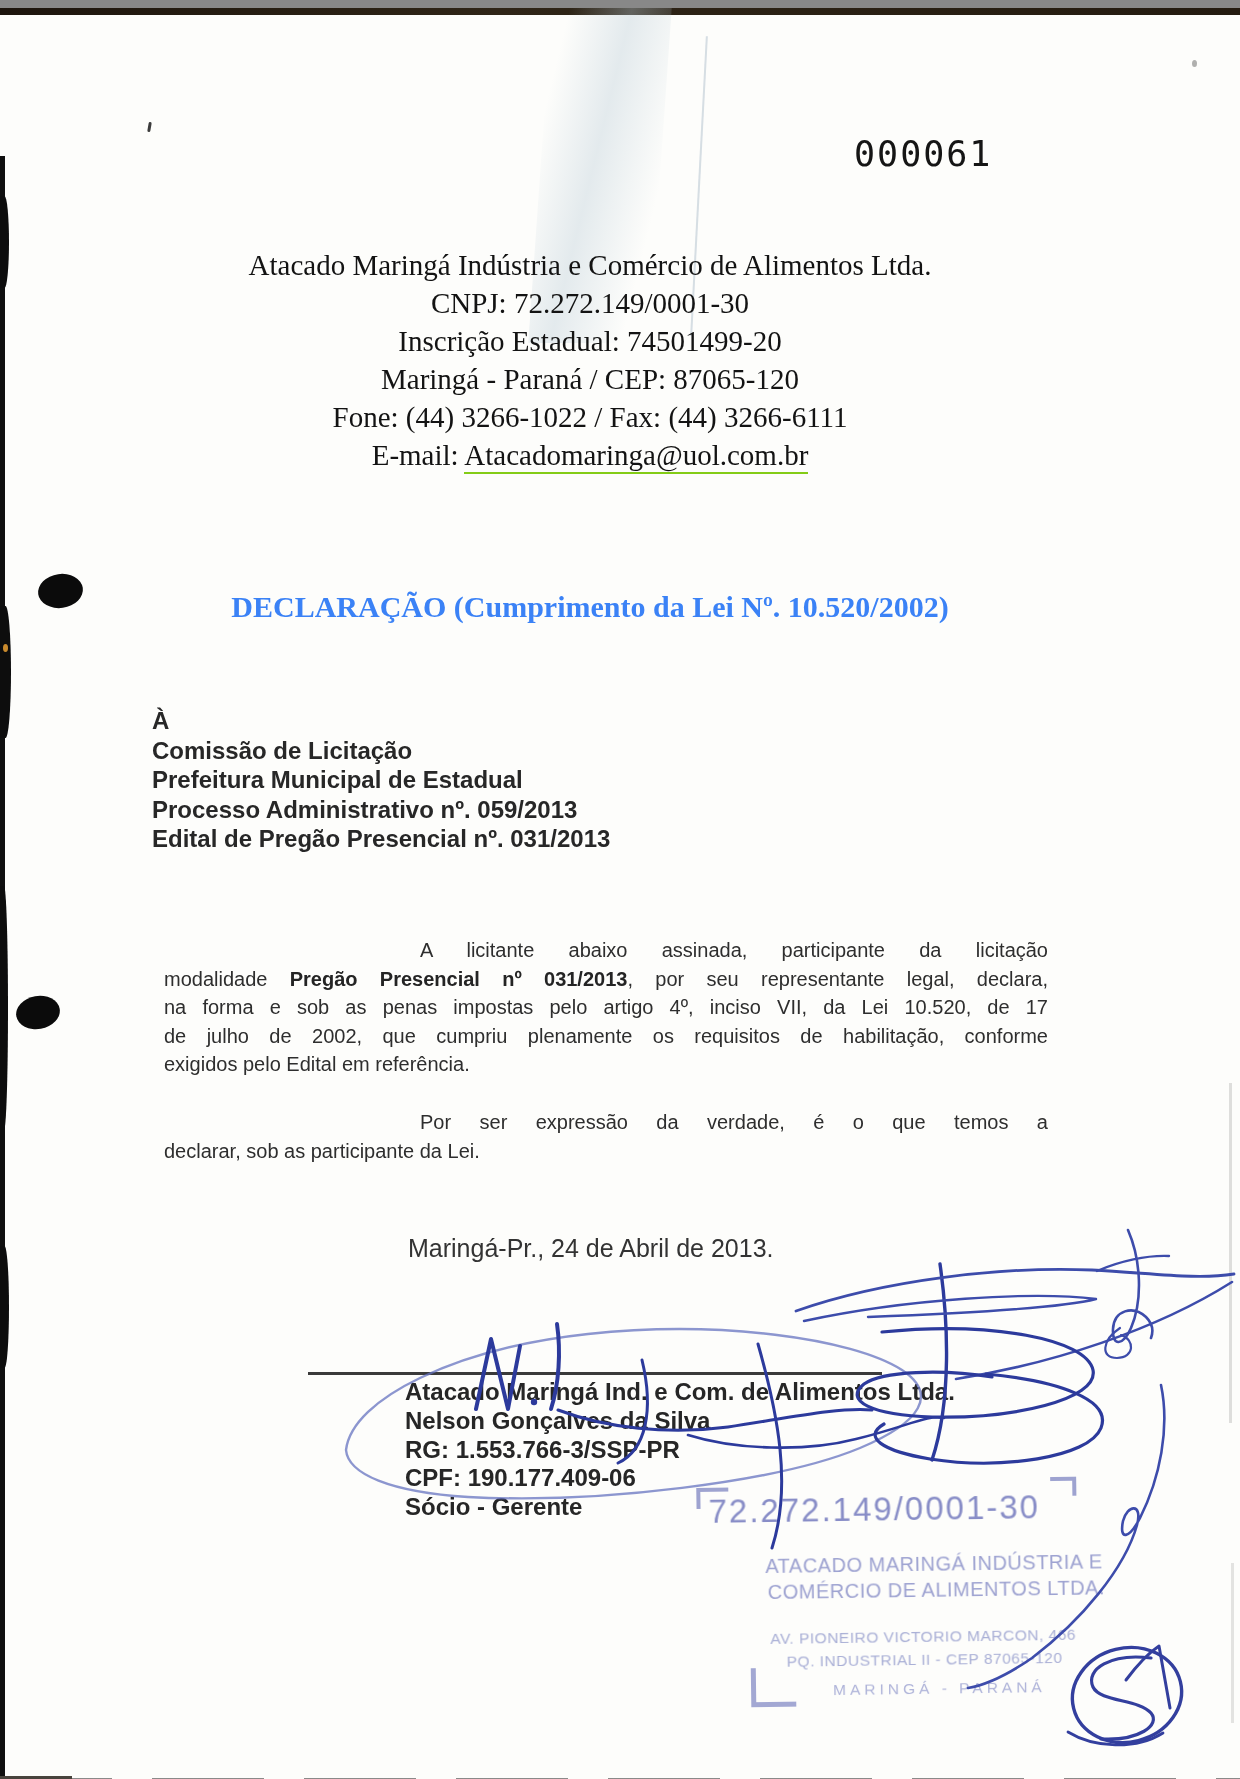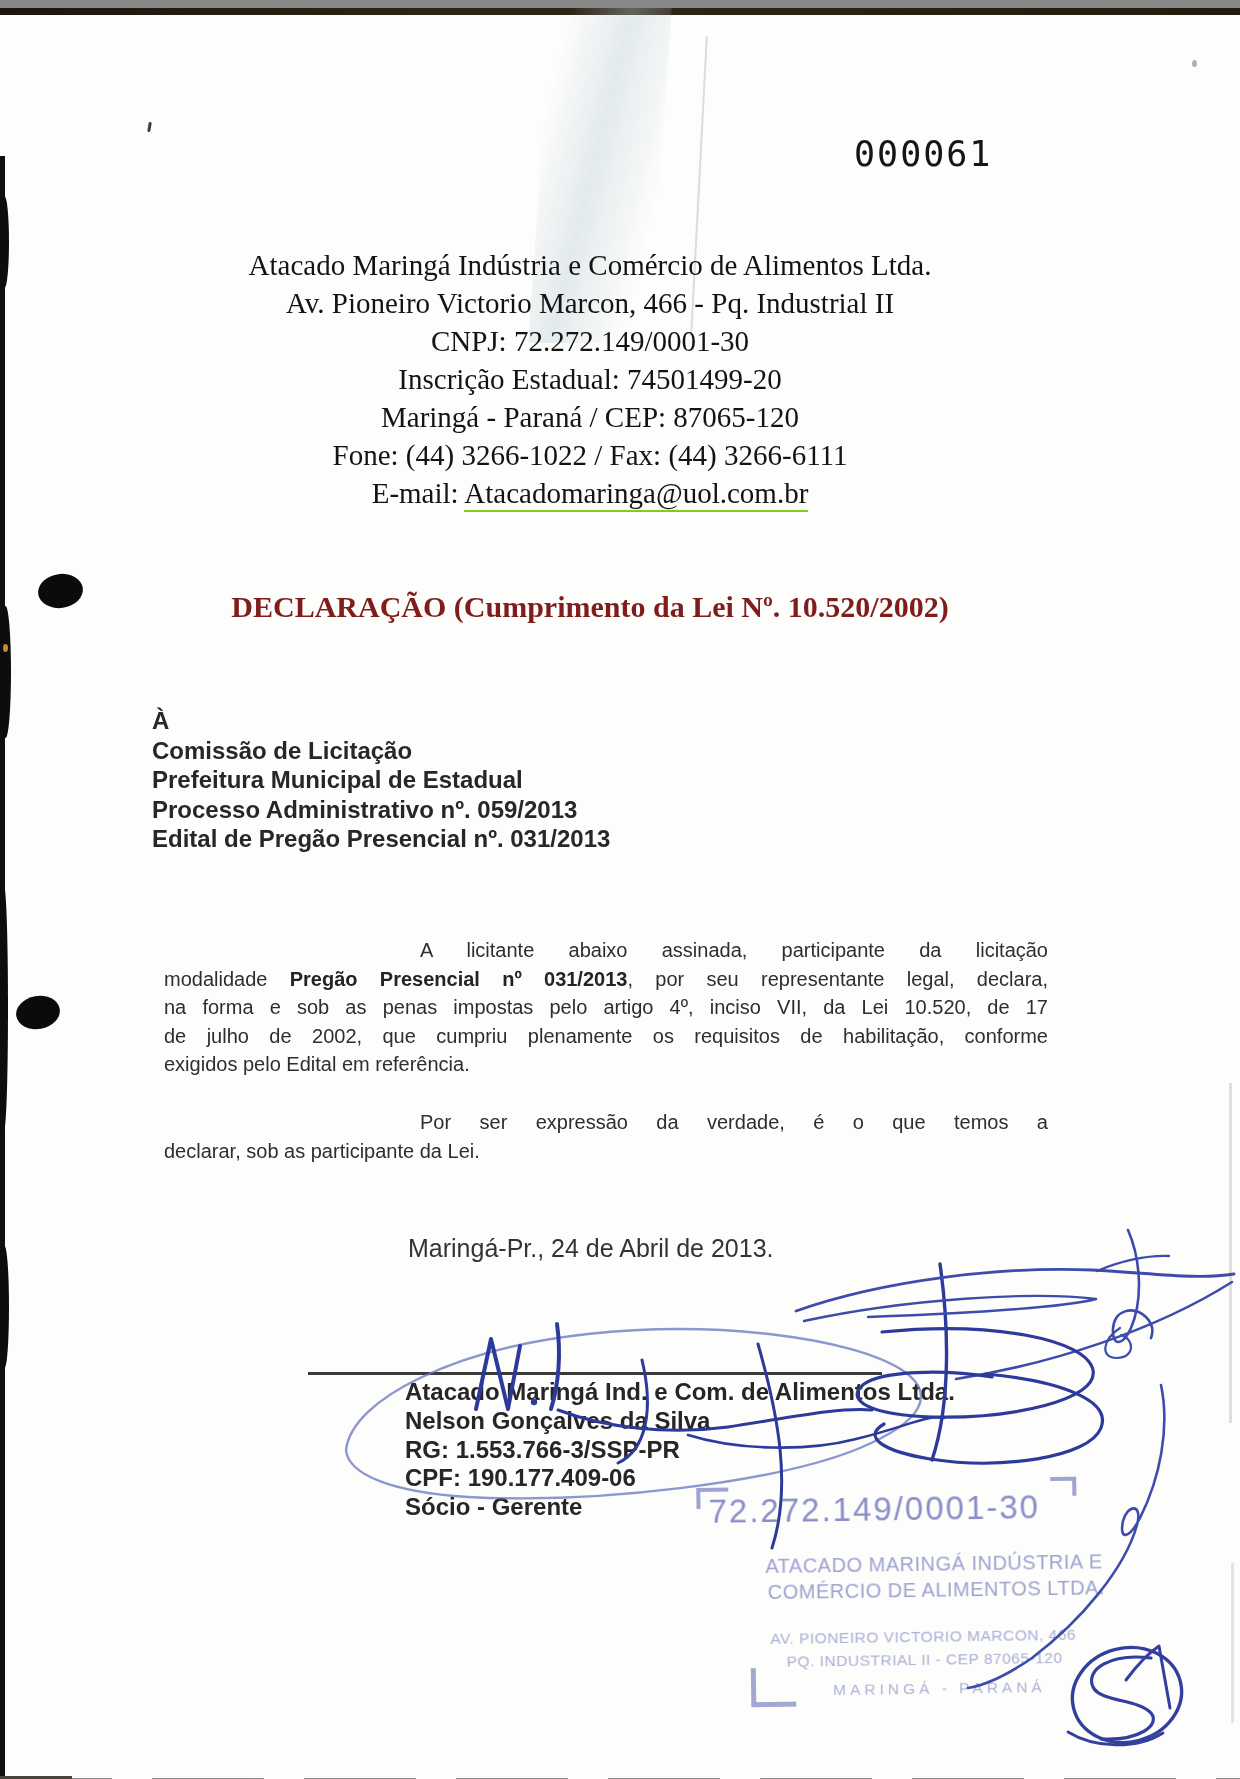--- a/index.html
+++ b/index.html
@@ -39,21 +39,21 @@
   .blob-b{left:16px;top:988px;width:44px;height:33px;transform:rotate(-10deg);}
   
   .pagenum{position:absolute;left:854px;top:126px;
     font-family:"DejaVu Sans Mono", monospace;font-size:35px;letter-spacing:2px;color:#151515;}
   
   .letterhead{position:absolute;left:135px;top:238px;width:910px;text-align:center;
     font-family:"Liberation Serif", serif;font-size:29px;line-height:38px;color:#131313;}
   .email-underline{border-bottom:2px solid #84cc16;padding-bottom:1px;}
   
   .doc-title{position:absolute;left:135px;top:582px;width:910px;text-align:center;
-    font-family:"Liberation Serif", serif;font-weight:bold;font-size:30px;color:#7f1d1d;}
+    font-family:"Liberation Serif", serif;font-weight:bold;font-size:30px;color:#3b82f6;}
   
   .addressee{position:absolute;left:152px;top:698px;width:700px;
     font-weight:bold;font-size:24px;line-height:29.5px;color:#272727;}
   
   .para{position:absolute;left:164px;width:884px;font-size:20px;line-height:28.6px;color:#2e2e2e;}
   .p1{top:928px;}
   .p2{top:1100px;}
   .jline{text-align:justify;text-align-last:justify;}
   .lline{text-align:left;}
   .indent{padding-left:256px;}
@@ -99,21 +99,20 @@
   <div class="right-shadow-1"></div>
   <div class="right-shadow-2"></div>
   <div class="bottom-edge"></div>
   <div class="ink-blob blob-a"></div>
   <div class="ink-blob blob-b"></div>
 
   <div class="pagenum">000061</div>
 
   <div class="letterhead">
     <div>Atacado Maringá Indústria e Comércio de Alimentos Ltda.</div>
-    <div>Av. Pioneiro Victorio Marcon, 466 - Pq. Industrial II</div>
     <div>CNPJ: 72.272.149/0001-30</div>
     <div>Inscrição Estadual: 74501499-20</div>
     <div>Maringá - Paraná / CEP: 87065-120</div>
     <div>Fone: (44) 3266-1022 / Fax: (44) 3266-6111</div>
     <div>
       <span>E-mail: </span><span class="email-underline">Atacadomaringa@uol.com.br</span>
     </div>
   </div>
 
   <div class="doc-title">DECLARAÇÃO (Cumprimento da Lei Nº. 10.520/2002)</div>

